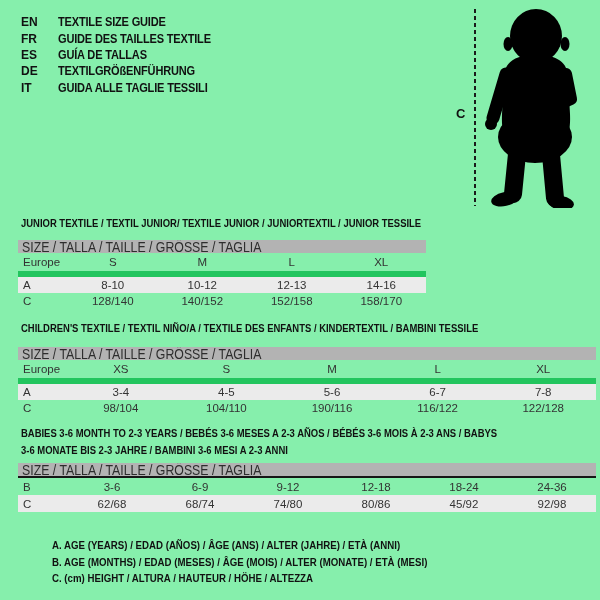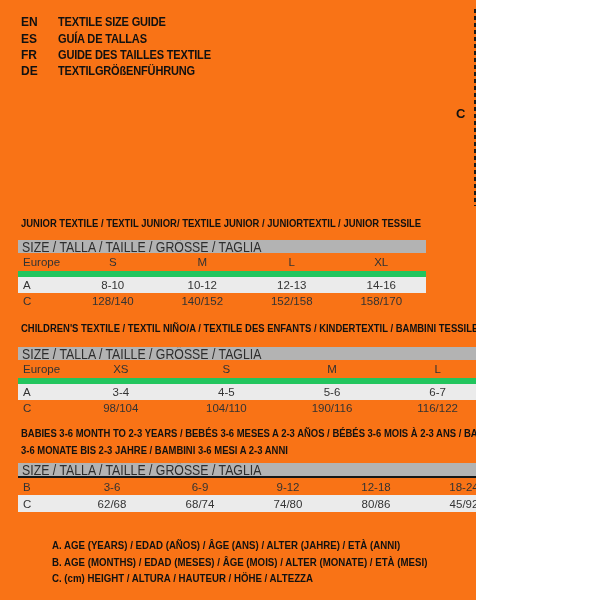--- a/index.html
+++ b/index.html
@@ -1,16 +1,16 @@
 <!DOCTYPE html>
 <html><head>
 <meta charset="utf-8">
 <style>
   html,body{margin:0;padding:0;background:#fff;}
-  .canvas{position:relative;width:476px;height:600px;background:#f97316;
+  .canvas{position:relative;width:600px;height:600px;background:#86efac;
           font-family:"Liberation Sans",sans-serif;overflow:hidden;color:#111;}
 
   
   .lang-block{position:absolute;top:14px;left:21px;}
   .lang-row{display:flex;height:16.4px;align-items:center;}
   .lang-code{width:37px;font-weight:bold;font-size:12px;color:#111;flex:0 0 37px;}
   .lang-title{font-weight:bold;font-size:12px;color:#111;display:inline-block;
               transform:scaleX(.92);transform-origin:left center;white-space:nowrap;
               letter-spacing:-.2px;}
 
@@ -58,30 +58,34 @@
 <body>
 
 <div class="canvas">
 
   <div class="lang-block">
     <div class="lang-row">
       <span class="lang-code">EN</span>
       <span class="lang-title">TEXTILE SIZE GUIDE</span>
     </div>
     <div class="lang-row">
+      <span class="lang-code">FR</span>
+      <span class="lang-title">GUIDE DES TAILLES TEXTILE</span>
+    </div>
+    <div class="lang-row">
       <span class="lang-code">ES</span>
       <span class="lang-title">GUÍA DE TALLAS</span>
     </div>
     <div class="lang-row">
-      <span class="lang-code">FR</span>
-      <span class="lang-title">GUIDE DES TAILLES TEXTILE</span>
-    </div>
-    <div class="lang-row">
       <span class="lang-code">DE</span>
       <span class="lang-title">TEXTILGRÖßENFÜHRUNG</span>
+    </div>
+    <div class="lang-row">
+      <span class="lang-code">IT</span>
+      <span class="lang-title">GUIDA ALLE TAGLIE TESSILI</span>
     </div>
   </div>
 
   <div class="dash-line"></div>
   <div class="fig-label">C</div>
   <svg class="toddler" viewBox="0 0 100 202" xmlns="http://www.w3.org/2000/svg">
     <g fill="#000">
       <ellipse cx="55" cy="30" rx="26" ry="27"></ellipse>
       <ellipse cx="27" cy="38" rx="4.5" ry="7"></ellipse>
       <ellipse cx="84" cy="38" rx="4.5" ry="7"></ellipse>

